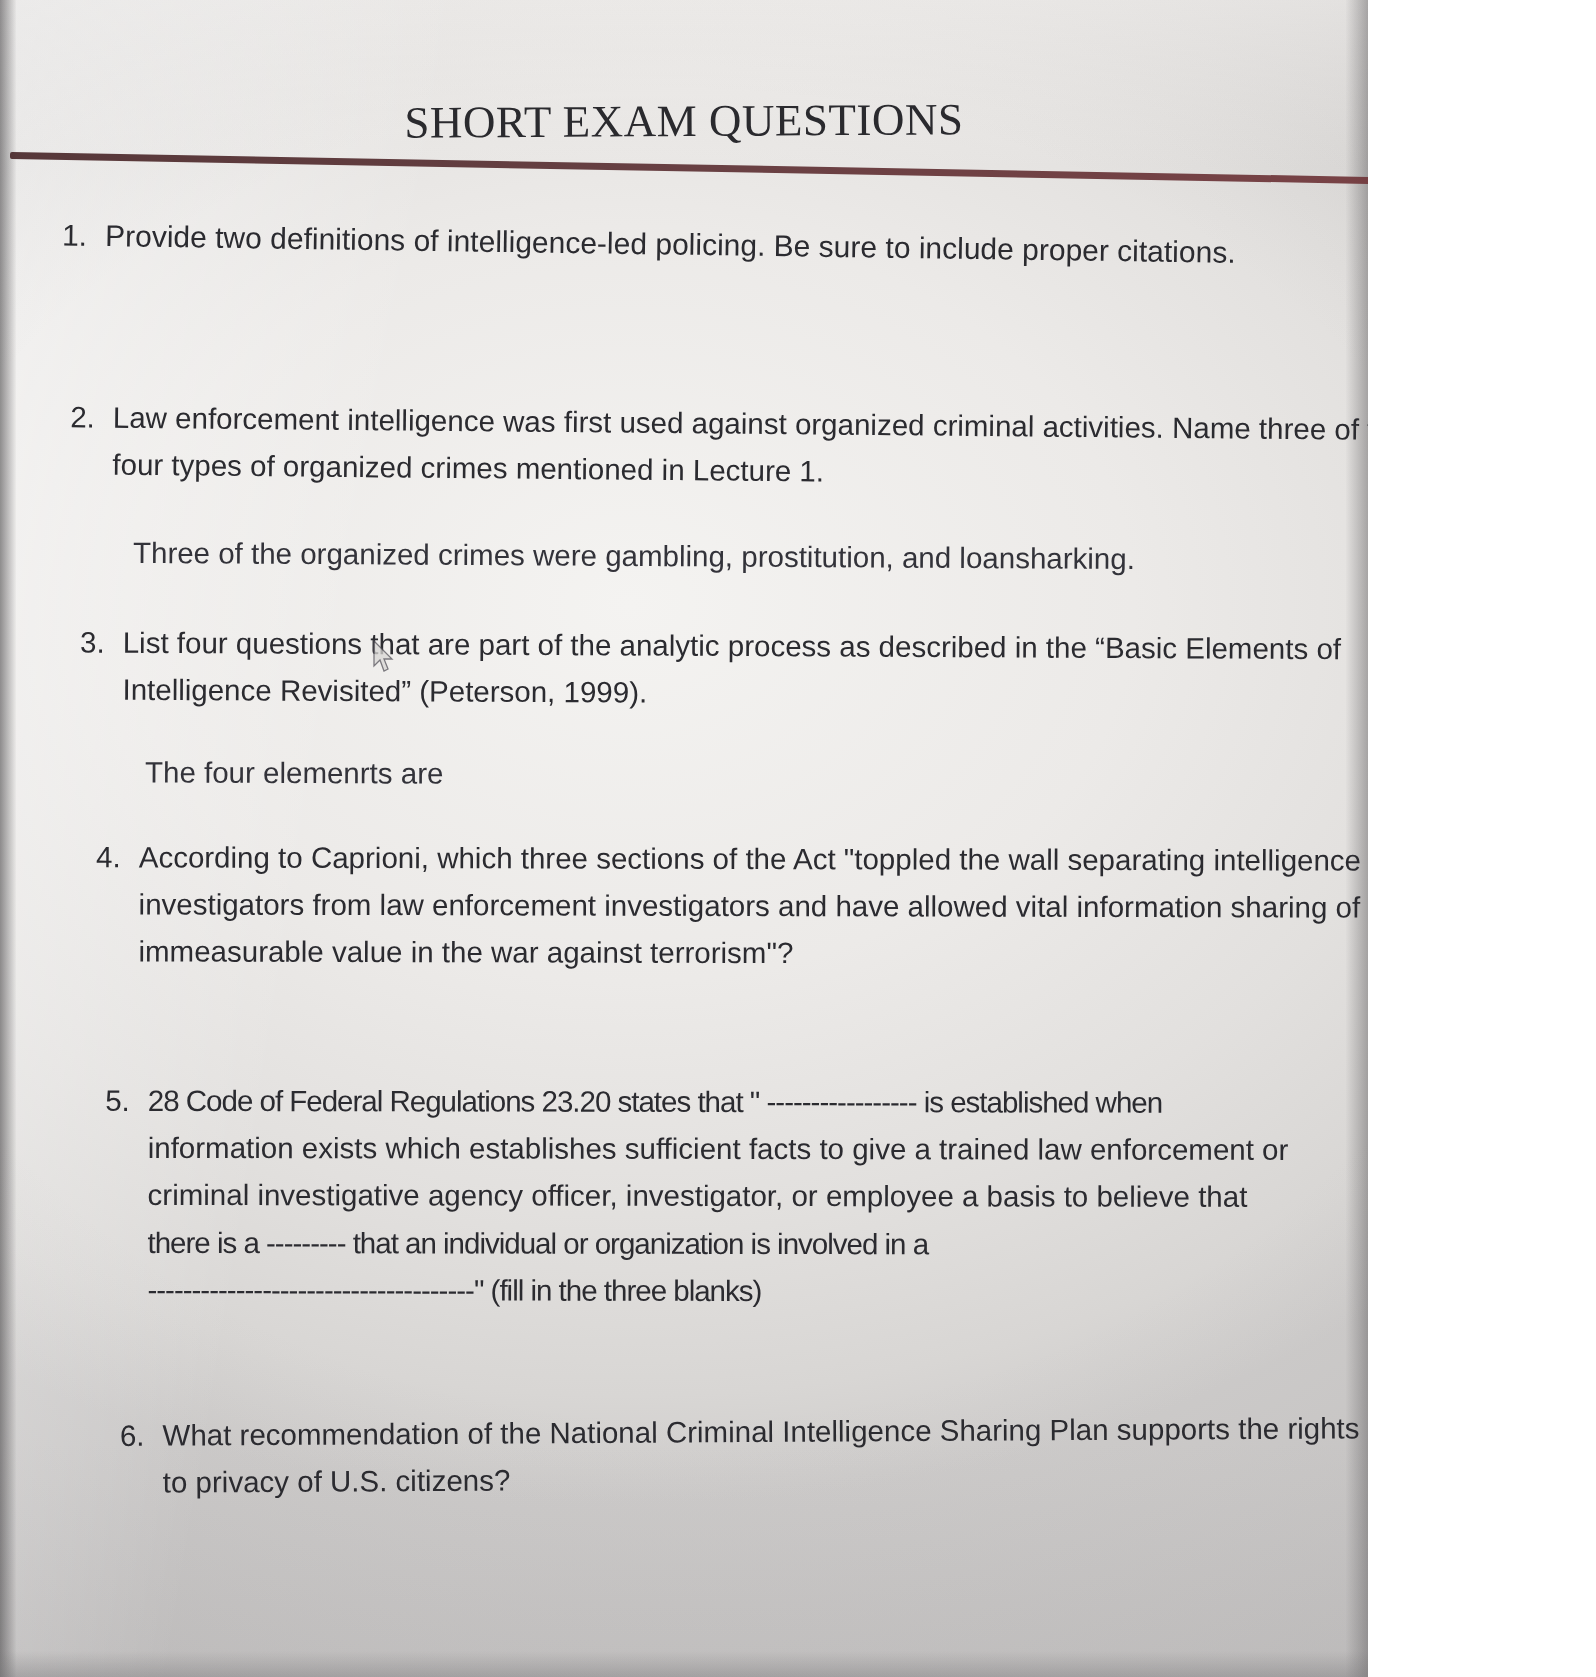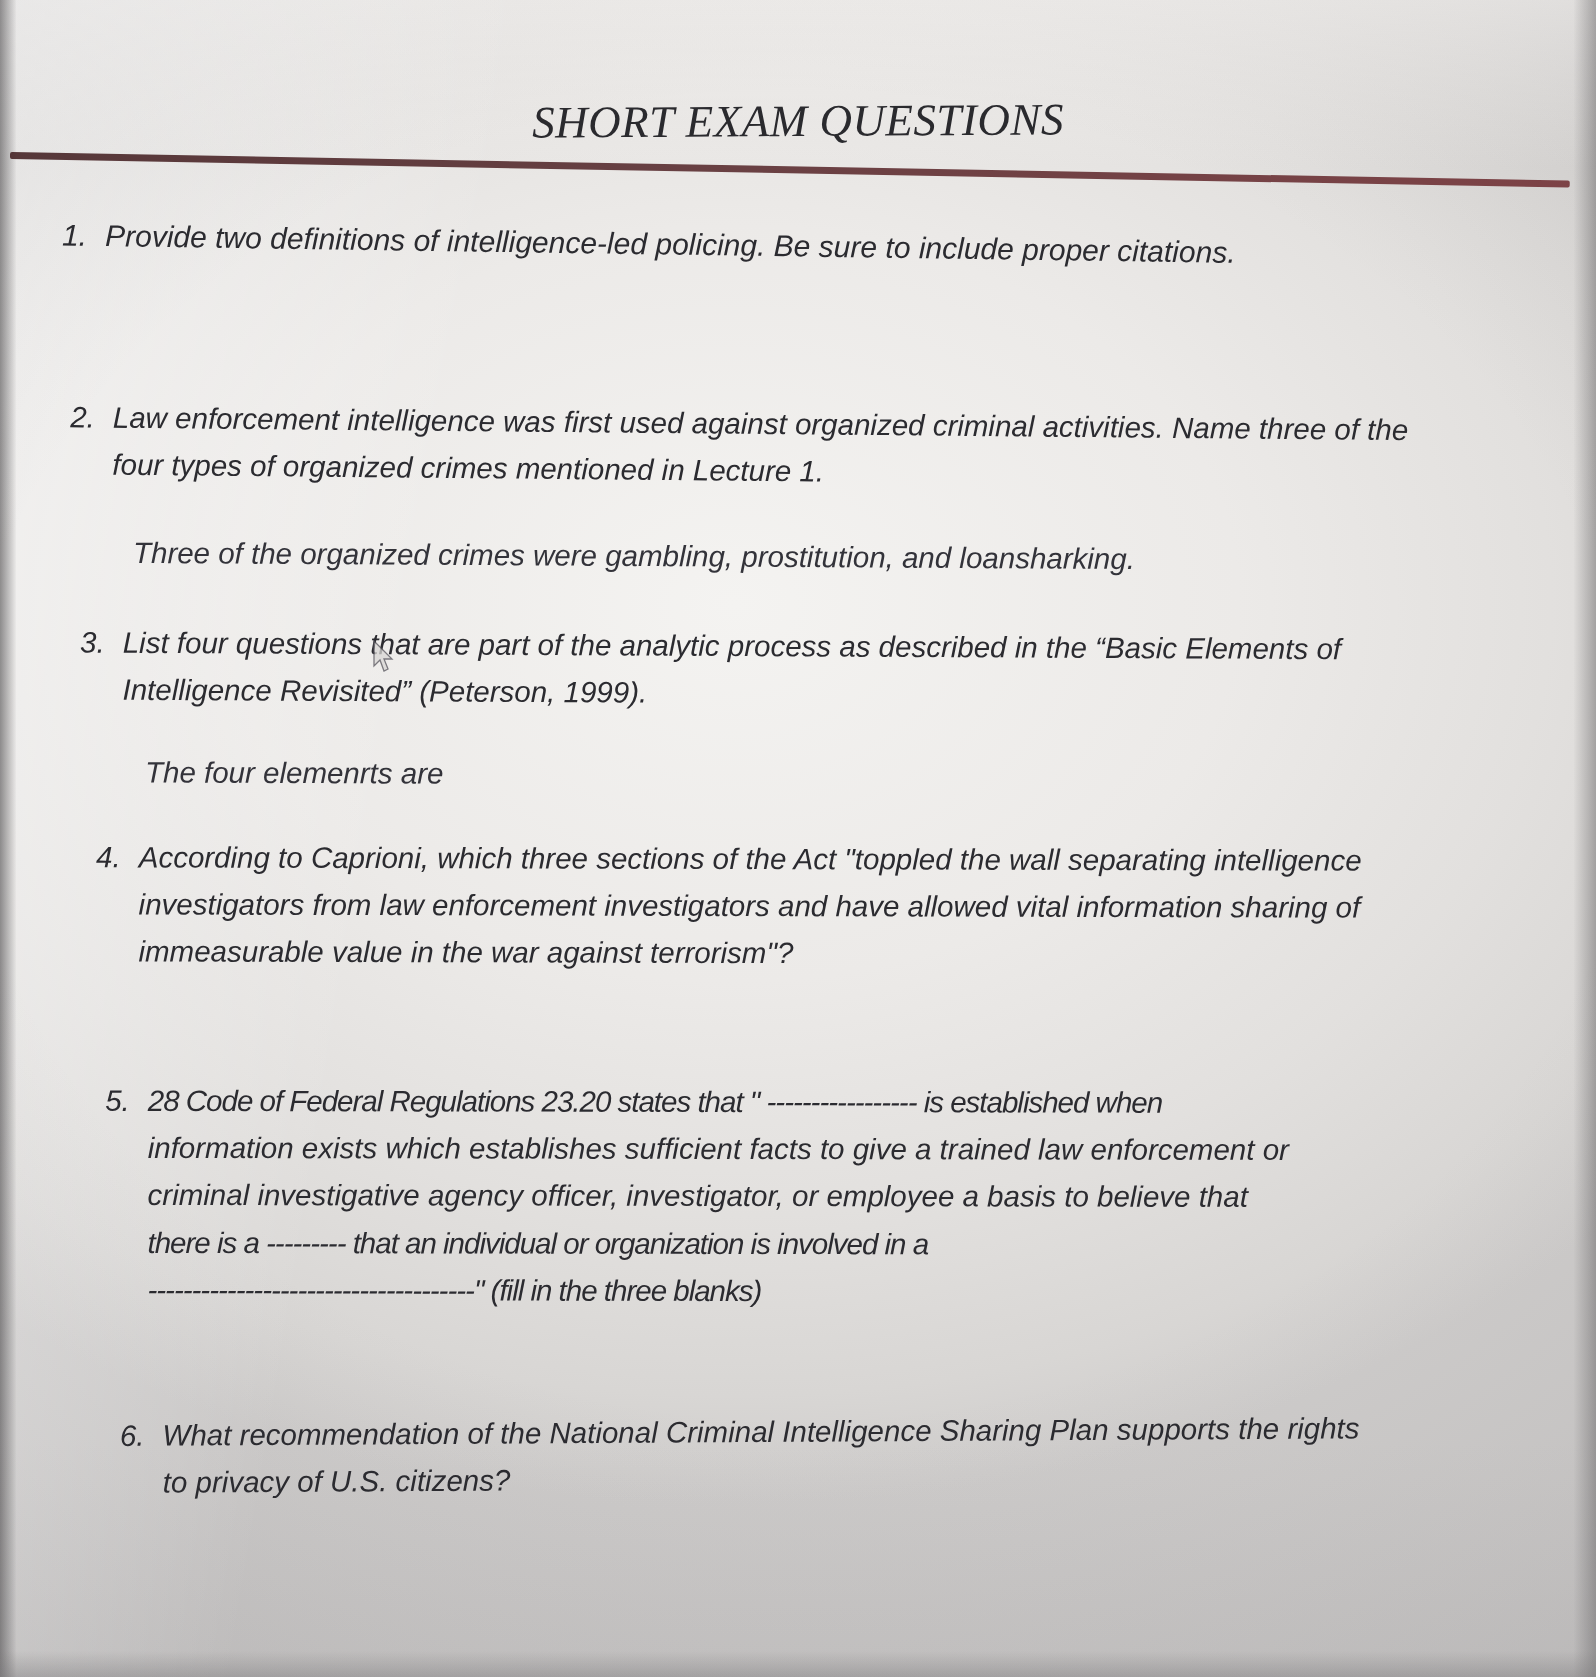--- a/index.html
+++ b/index.html
@@ -10,26 +10,25 @@
   body {
     width: 1596px;
     height: 1677px;
     overflow: hidden;
     font-family: "Liberation Sans", sans-serif;
   }
 
   
   #page {
     position: relative;
-    width: 1596px;
+    width: 1368px;
     height: 1677px;
     background:
       radial-gradient(ellipse 1200px 900px at 46% 36%, #f4f3f1 0%, #eceae8 42%, #e2e0de 68%, #d8d6d4 88%, #cecccb 100%);
     overflow: hidden;
-    font-style: italic;
   }
 
   
   #page::before {
     content: "";
     position: absolute;
     inset: 0;
     background:
       linear-gradient(100deg, rgba(255,255,255,0.55) 0%, rgba(255,255,255,0.0) 28%),
       linear-gradient(180deg, rgba(240,238,236,0.9) 0%, rgba(255,255,255,0.0) 10%),

